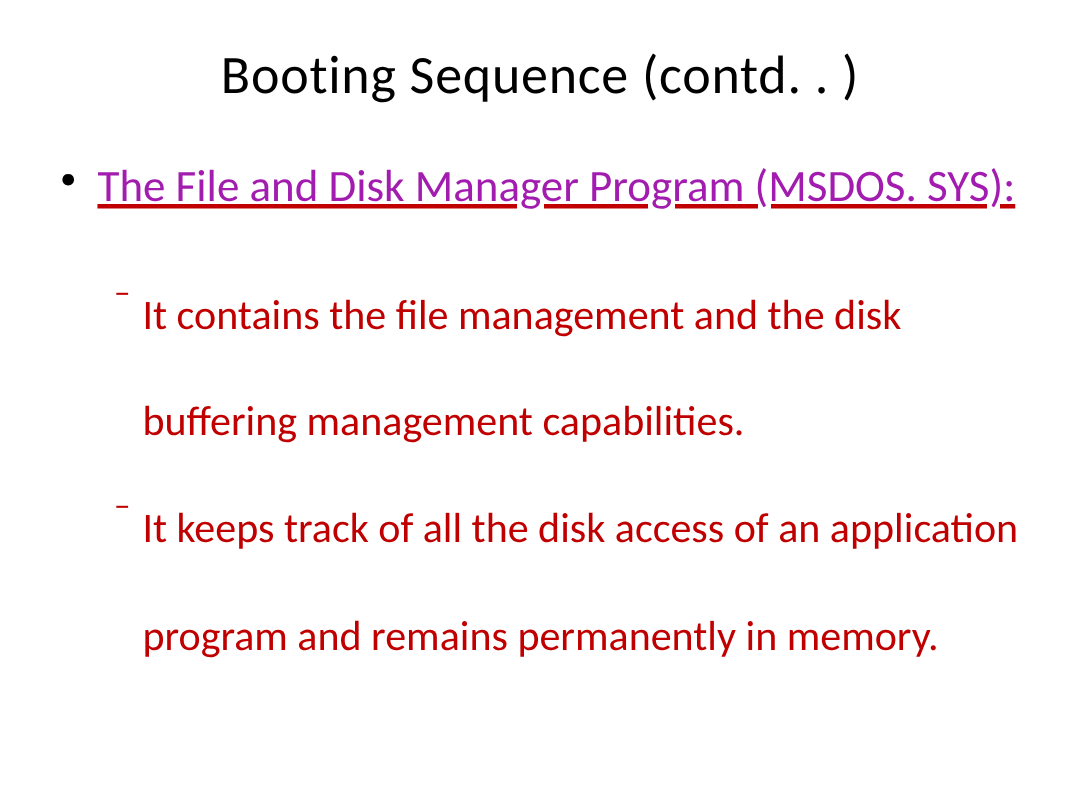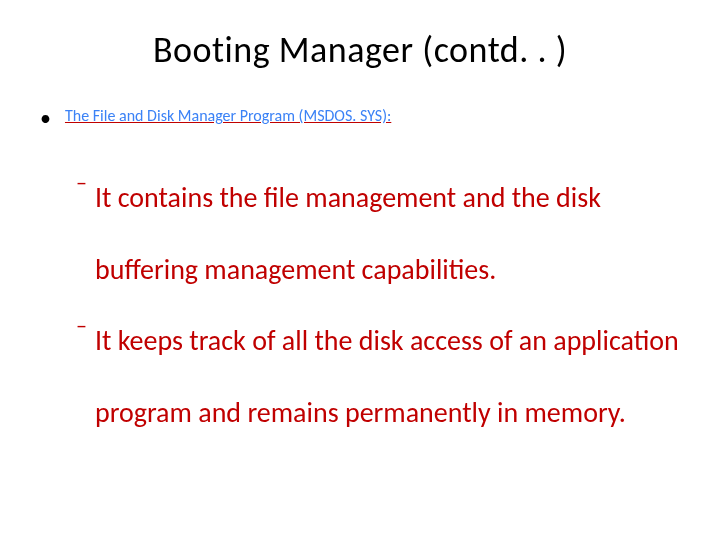--- a/index.html
+++ b/index.html
@@ -26,22 +26,22 @@
     padding-left: 0px;
   }
   .bullet1 {
     color: #000;
     font-size: 22px;
     line-height: 1.2;
     margin-right: 14px;
     display: inline-block;
   }
   .level1-text {
-    font-size: 16px;
-    color: #3b82f6;
+    font-size: 30px;
+    color: #a21caf;
     line-height: 1.25;
     text-decoration: underline;
     text-decoration-color: #c00000;
   }
   .level2 {
     display: flex;
     align-items: flex-start;
     margin-bottom: 0;
     padding-left: 36px;
   }
@@ -53,21 +53,21 @@
   }
   .level2-text {
     font-size: 28px;
     color: #c00000;
     line-height: 2.55;
   }
 </style>
 </head>
 <body>
 
-<div class="title">Booting Manager (contd. . )</div>
+<div class="title">Booting Sequence (contd. . )</div>
 
 <div class="level1">
   <span class="bullet1">•</span>
   <span class="level1-text">The File and Disk Manager Program (MSDOS. SYS):</span>
 </div>
 
 <div class="level2">
   <span class="dash">–</span>
   <span class="level2-text">It contains the file management and the disk buffering management capabilities.</span>
 </div>

